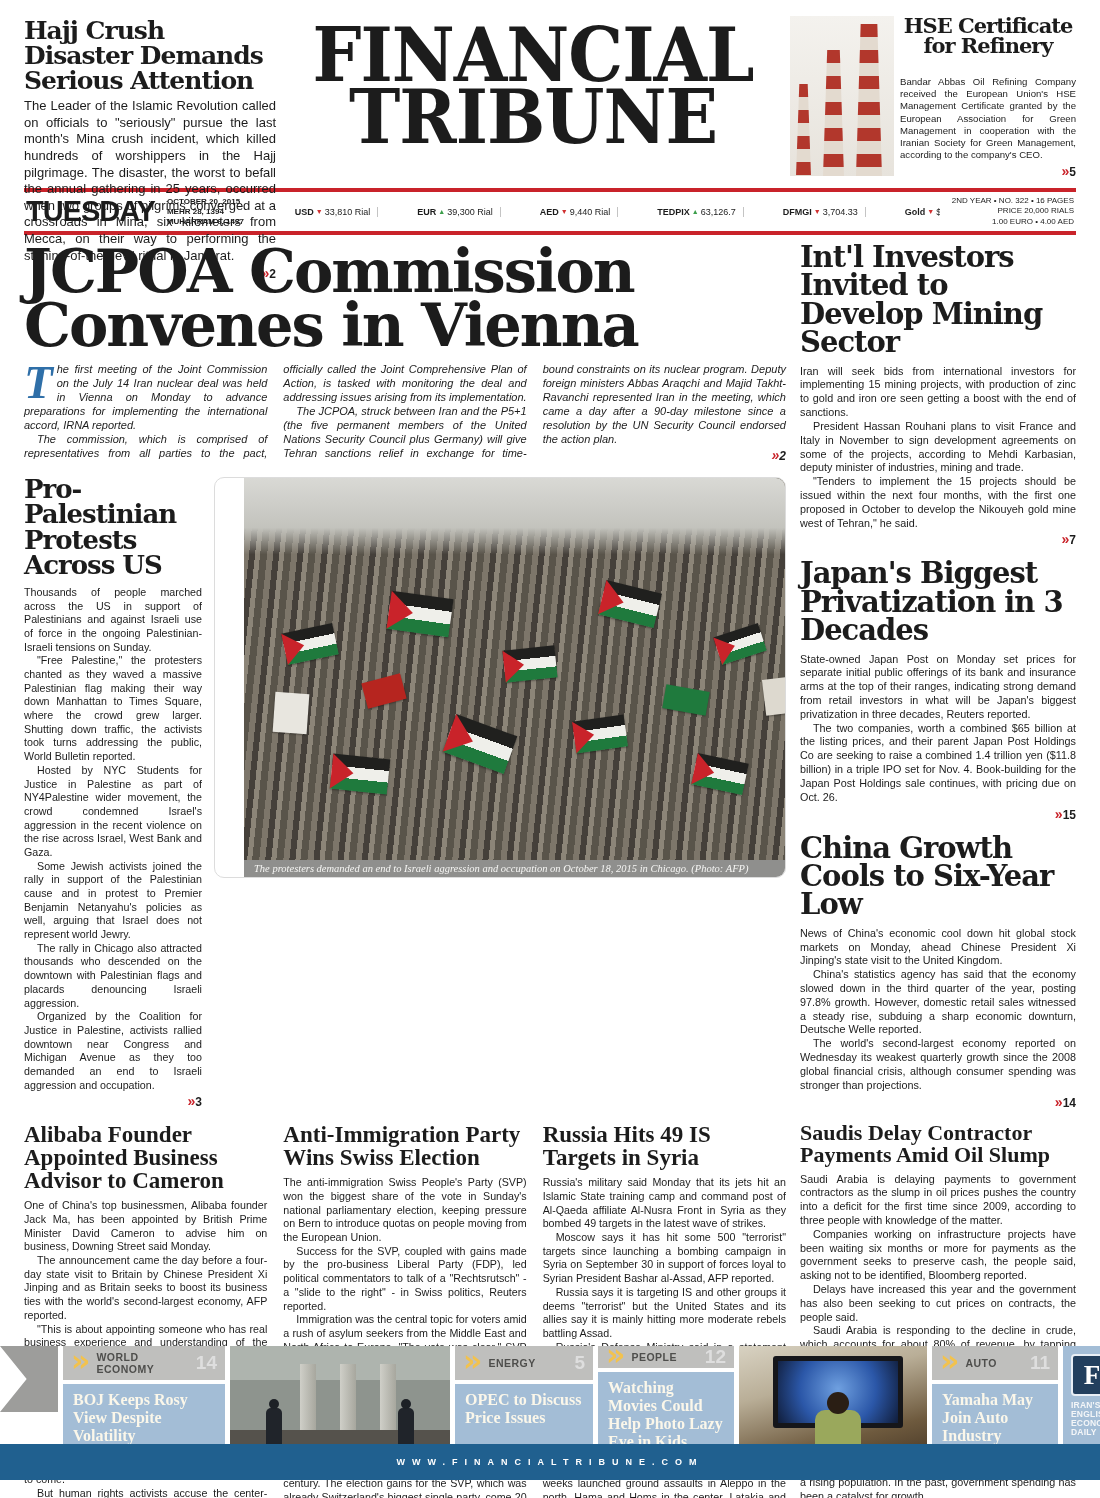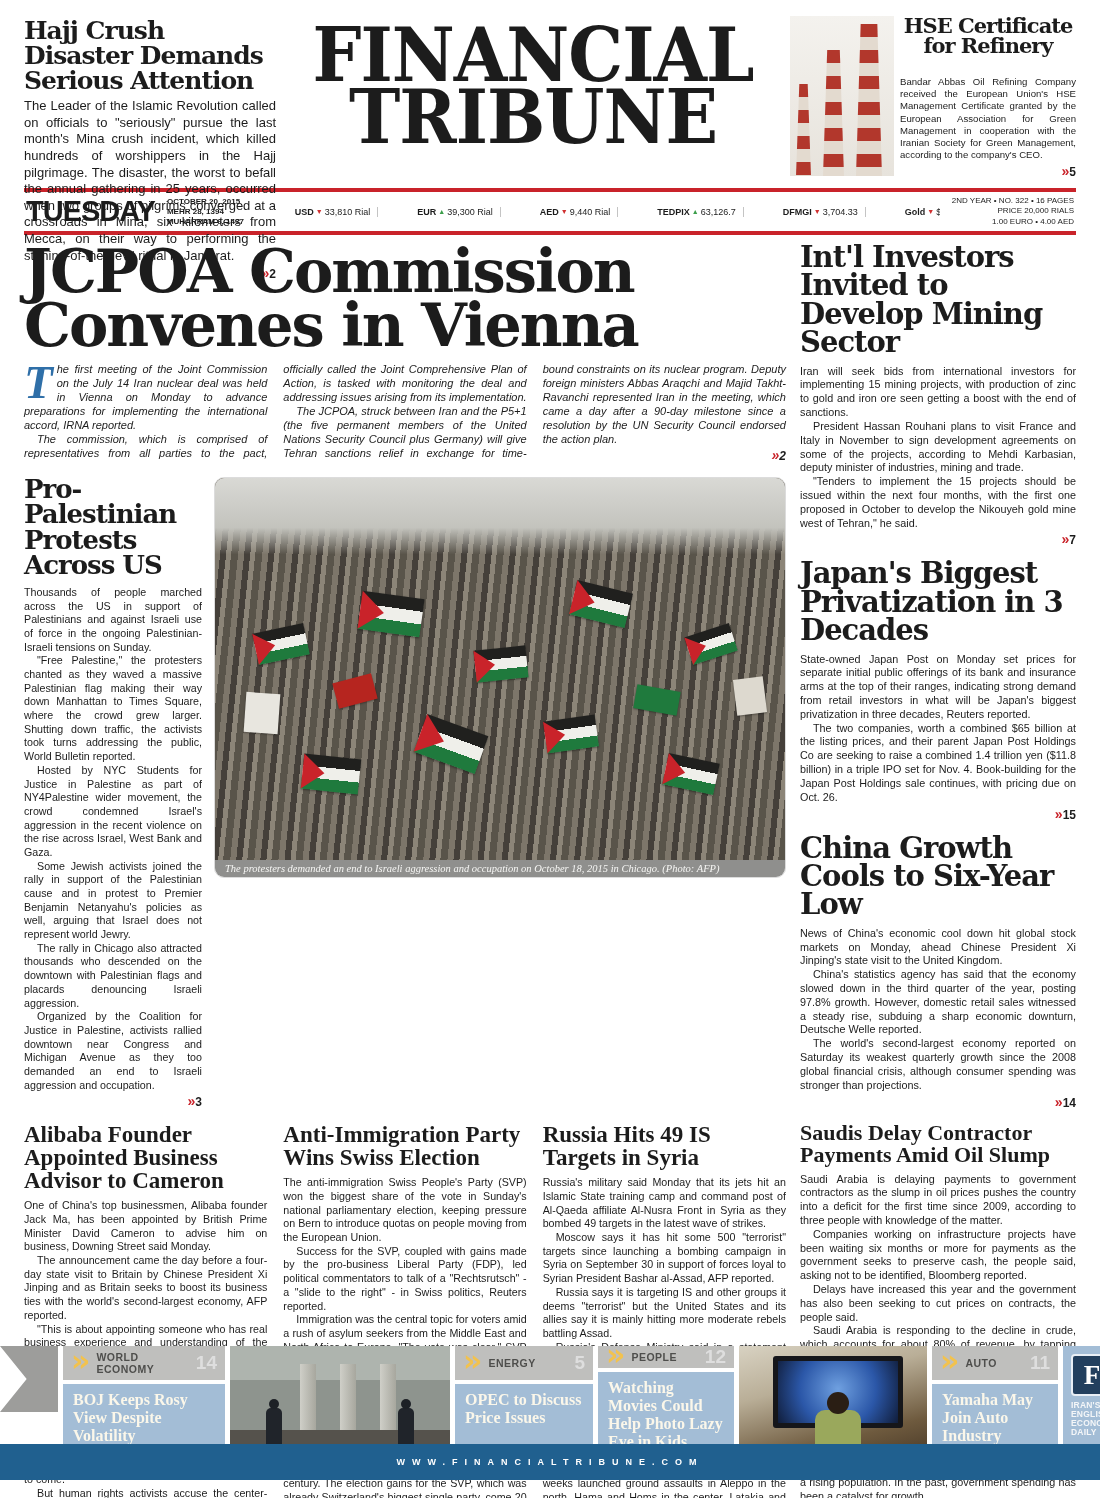--- a/index.html
+++ b/index.html
@@ -42,21 +42,21 @@
   
   .maingrid{display:grid;grid-template-columns:1fr 276px;gap:14px;margin-top:8px;}
   
   .jcpoa h1{font-size:59px;line-height:0.92;letter-spacing:-2px;margin:2px 0 8px;}
   .jcpoa .lead{columns:3;column-gap:16px;font-size:11px;font-style:italic;}
   .jcpoa .lead .plist p:first-child::first-letter{float:left;font-family:"Liberation Serif",serif;font-size:47px;line-height:0.78;font-weight:bold;color:#2f6fa8;padding:2px 4px 0 0;}
   
   .midgrid{display:grid;grid-template-columns:178px 1fr;gap:12px;margin-top:14px;}
   .pal h2{font-size:26px;line-height:0.98;margin:0 0 7px;}
   .pal .plist{font-size:10.7px;}
-  .photo-wrap{border:1px solid #dcdcdc;border-radius:10px;overflow:hidden;align-self:start;}
+  .photo-wrap{border:1px solid #dcdcdc;border-radius:10px;overflow:hidden;align-self:start;padding-left:29px;}
   .protest{position:relative;height:382px;overflow:hidden;
     background:
       linear-gradient(180deg,#d9d9d5 0%,#c3c3bd 13%,rgba(120,115,105,0) 20%),
       repeating-linear-gradient(96deg,#59544a 0 7px,#7d766a 7px 13px,#45403a 13px 19px,#8c8578 19px 24px),
       #6b6459;}
   .pflag{position:absolute;width:52px;height:32px;background:linear-gradient(180deg,#20201e 0 33%,#efefea 33% 66%,#1f7a3d 66% 100%);box-shadow:0 1px 2px rgba(0,0,0,.4);}
   .pflag::before{content:"";position:absolute;left:0;top:0;border-top:16px solid transparent;border-bottom:16px solid transparent;border-left:20px solid #c9232a;}
   .pflag.f1{left:40px;top:150px;transform:rotate(-12deg);}
   .pflag.f2{left:150px;top:120px;transform:rotate(8deg) scale(1.2);}
   .pflag.f3{left:260px;top:170px;transform:rotate(-6deg);}
@@ -297,21 +297,21 @@
             <p>State-owned Japan Post on Monday set prices for separate initial public offerings of its bank and insurance arms at the top of their ranges, indicating strong demand from retail investors in what will be Japan's biggest privatization in three decades, Reuters reported.</p>
             <p>The two companies, worth a combined $65 billion at the listing prices, and their parent Japan Post Holdings Co are seeking to raise a combined 1.4 trillion yen ($11.8 billion) in a triple IPO set for Nov. 4. Book-building for the Japan Post Holdings sale continues, with pricing due on Oct. 26.</p>
           </div>
         <span class="pgref"><span class="gg">»</span><span>15</span></span>
       </div>
       <div class="art">
         <h2 class="big head-heavy">China Growth Cools to Six-Year Low</h2>
         <div class="plist">
             <p>News of China's economic cool down hit global stock markets on Monday, ahead Chinese President Xi Jinping's state visit to the United Kingdom.</p>
             <p>China's statistics agency has said that the economy slowed down in the third quarter of the year, posting 97.8% growth. However, domestic retail sales witnessed a steady rise, subduing a sharp economic downturn, Deutsche Welle reported.</p>
-            <p>The world's second-largest economy reported on Saturday its weakest quarterly growth since the 2008 global financial crisis, although consumer spending was stronger than projections.</p>
+            <p>The world's second-largest economy reported on Wednesday its weakest quarterly growth since the 2008 global financial crisis, although consumer spending was stronger than projections.</p>
           </div>
         <span class="pgref"><span class="gg">»</span><span>14</span></span>
       </div>
       <div class="art">
         <h2 class="med head-light">Saudis Delay Contractor Payments Amid Oil Slump</h2>
         <div class="plist">
             <p>Saudi Arabia is delaying payments to government contractors as the slump in oil prices pushes the country into a deficit for the first time since 2009, according to three people with knowledge of the matter.</p>
             <p>Companies working on infrastructure projects have been waiting six months or more for payments as the government seeks to preserve cash, the people said, asking not to be identified, Bloomberg reported.</p>
             <p>Delays have increased this year and the government has also been seeking to cut prices on contracts, the people said.</p>
             <p>Saudi Arabia is responding to the decline in crude, which accounts for about 80% of revenue, by tapping foreign reserves, cutting spending, delaying projects and selling bonds.</p>

